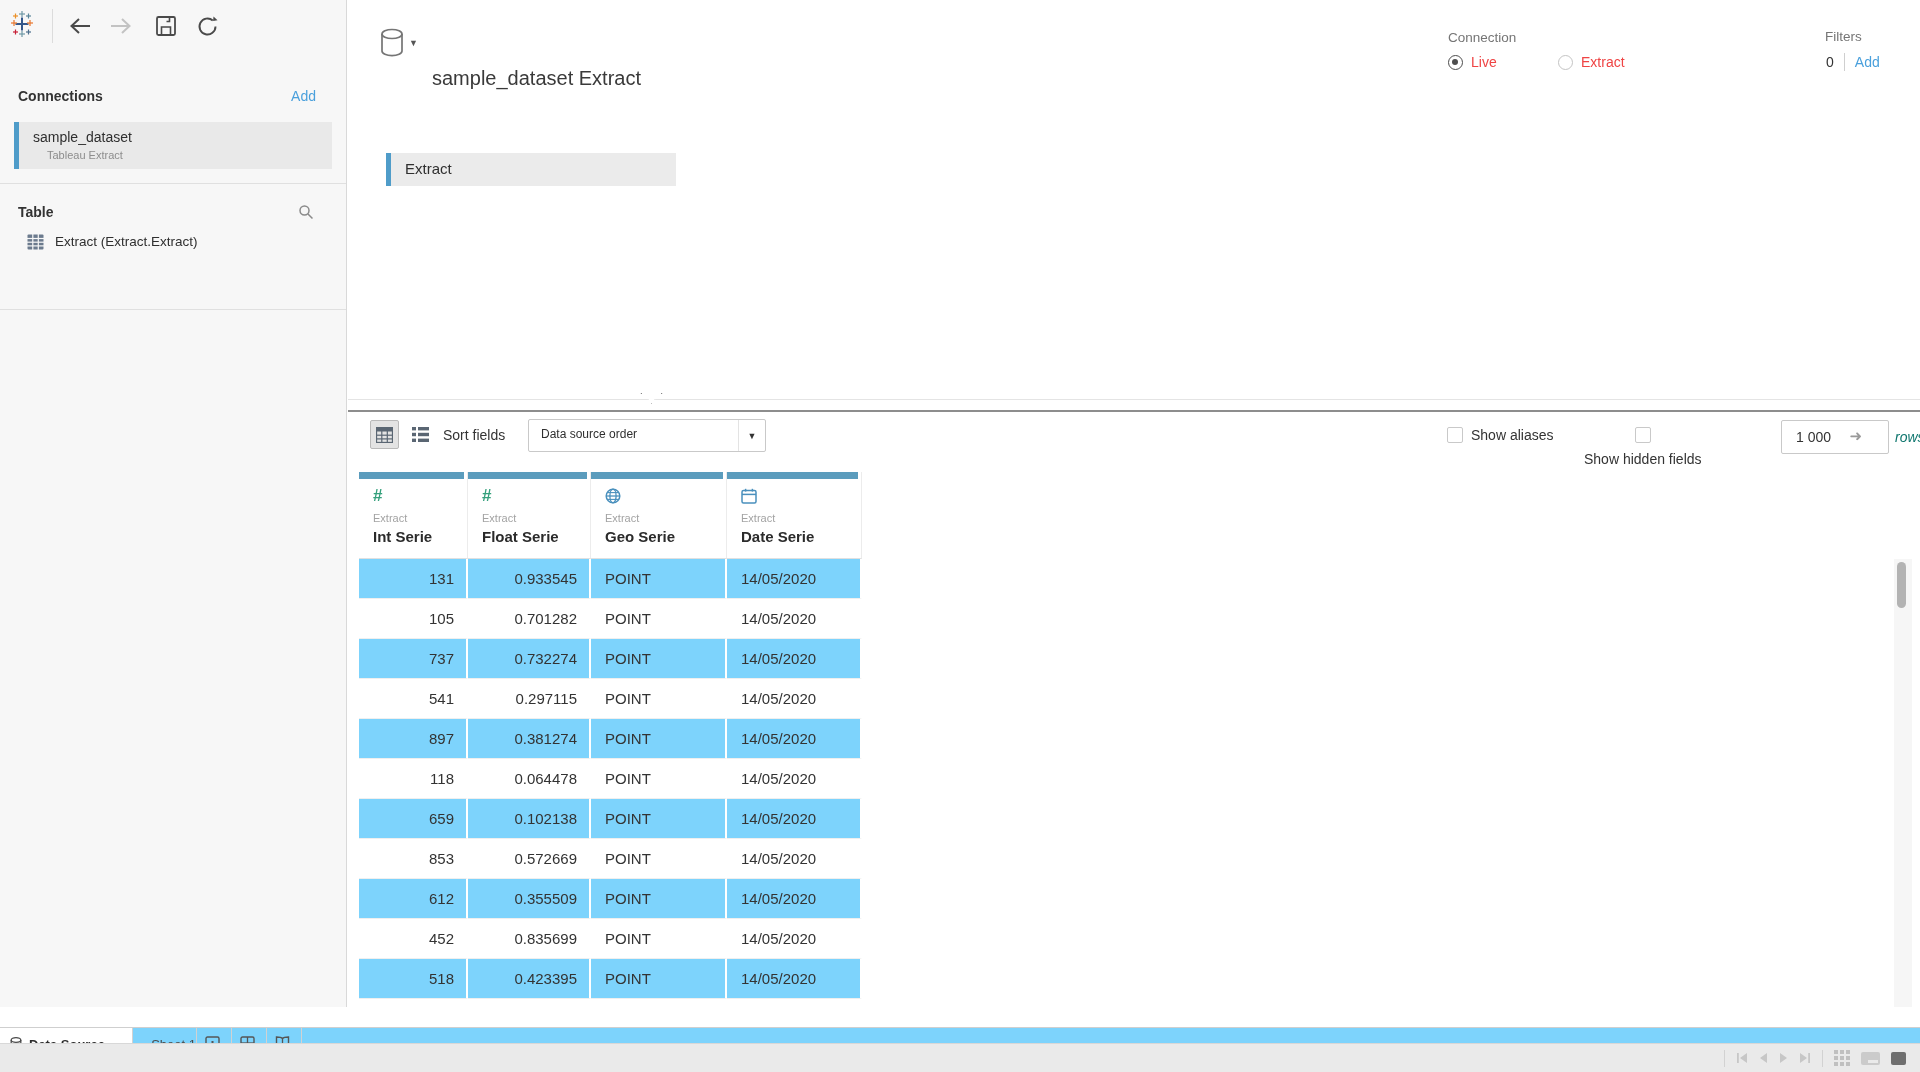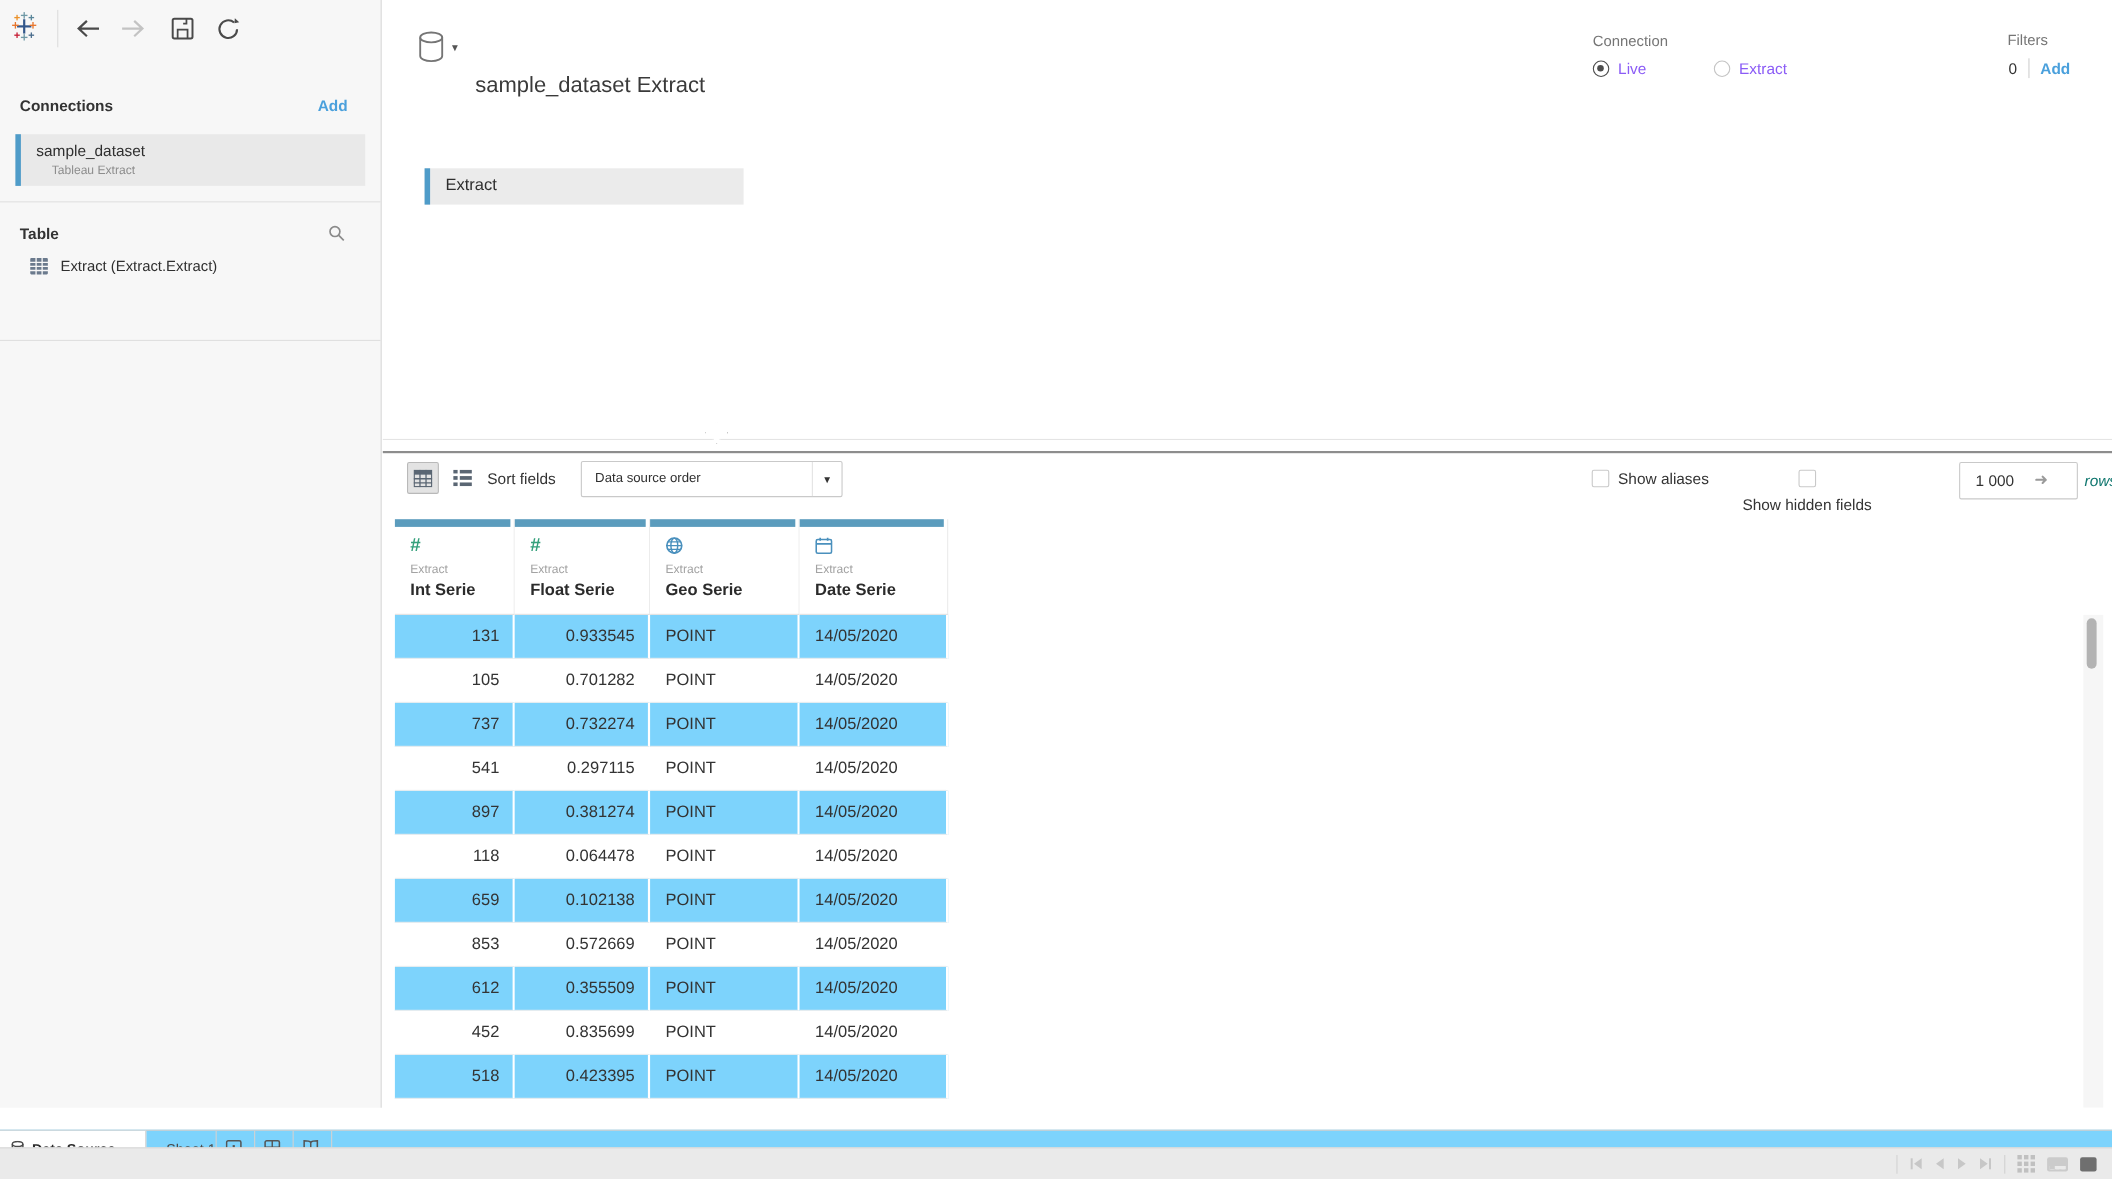--- a/index.html
+++ b/index.html
@@ -12,21 +12,21 @@
     background:#f7f7f7; border-right:1px solid #d9d9d9; }
   .tb { position:absolute; top:0; left:0; width:100%; height:57px; }
   .tb .icon-btn { position:absolute; top:12px; width:28px; height:28px; display:flex;
     align-items:center; justify-content:center; cursor:pointer; }
   .tb-divider { position:absolute; left:52px; top:9px; width:1px; height:34px; background:#dcdcdc; }
   .logo { position:absolute; left:9px; top:11px; width:26px; height:26px; }
 
   .side-row { position:relative; }
   .connections-hd { position:absolute; top:88px; left:0; right:0; height:22px;padding-left:40px; }
   .connections-hd .t { position:absolute; left:18px; font-size:14px; font-weight:bold; color:#333; }
-  .link { color:#4aa0dc; font-size:14px; cursor:pointer;font-weight:bold; }
+  .link { color:#4aa0dc; font-size:14px; cursor:pointer; }
   .connections-hd .link { position:absolute; right:30px; }
 
   .conn-item { position:absolute; top:122px; left:14px; right:14px; height:47px;
     background:#e9e9e9; cursor:pointer; }
   .conn-item .bar { position:absolute; left:0; top:0; bottom:0; width:5px; background:#4f9cc9; }
   .conn-item .nm { position:absolute; left:19px; top:7px; font-size:14px; color:#2f2f2f; }
   .conn-item .tp { position:absolute; left:33px; top:27px; font-size:11px; color:#8d8d8d; }
 
   .side-div { position:absolute; left:0; right:0; height:1px; background:#e0e0e0; }
   .table-hd { position:absolute; top:204px; left:0; right:0; height:20px; }
@@ -43,21 +43,21 @@
   .ds-title { position:absolute; left:84px; top:29px; font-size:20px; color:#3a3a3a;margin-top:38px; }
 
   .conn-label { position:absolute; left:1100px; top:30px; font-size:13.5px; color:#757575; }
   .radio-group { position:absolute; top:54px; display:flex; align-items:center; gap:8px; cursor:pointer; }
   .rg-live { left:1100px; } .rg-extract { left:1210px; }
   .radio { width:15px; height:15px; border-radius:50%; border:1.5px solid #c4c4c4; background:#fff;
     display:inline-block; position:relative; }
   .radio.sel { border-color:#4d4d4d; }
   .radio.sel::after { content:""; position:absolute; left:3px; top:3px; width:6px; height:6px;
     border-radius:50%; background:#4d4d4d; }
-  .radio-lbl { font-size:14px; color:#8b5cf6; }
+  .radio-lbl { font-size:14px; color:#ef4444; }
 
   .filters-label { position:absolute; left:1477px; top:29px; font-size:13.5px; color:#757575; }
   .filters-row { position:absolute; left:1478px; top:53px; display:flex; align-items:center; gap:10px; }
   .filters-row .cnt { font-size:14px; color:#333; }
   .filters-row .vsep { width:1px; height:18px; background:#cfcfcf; }
 
   .extract-chip { position:absolute; left:38px; top:153px; width:290px; height:33px;
     background:#ebebeb; cursor:pointer; }
   .extract-chip .bar { position:absolute; left:0; top:0; bottom:0; width:5px; background:#4f9cc9; }
   .extract-chip .t { position:absolute; left:19px; top:7px; font-size:15px; color:#2f2f2f; }

